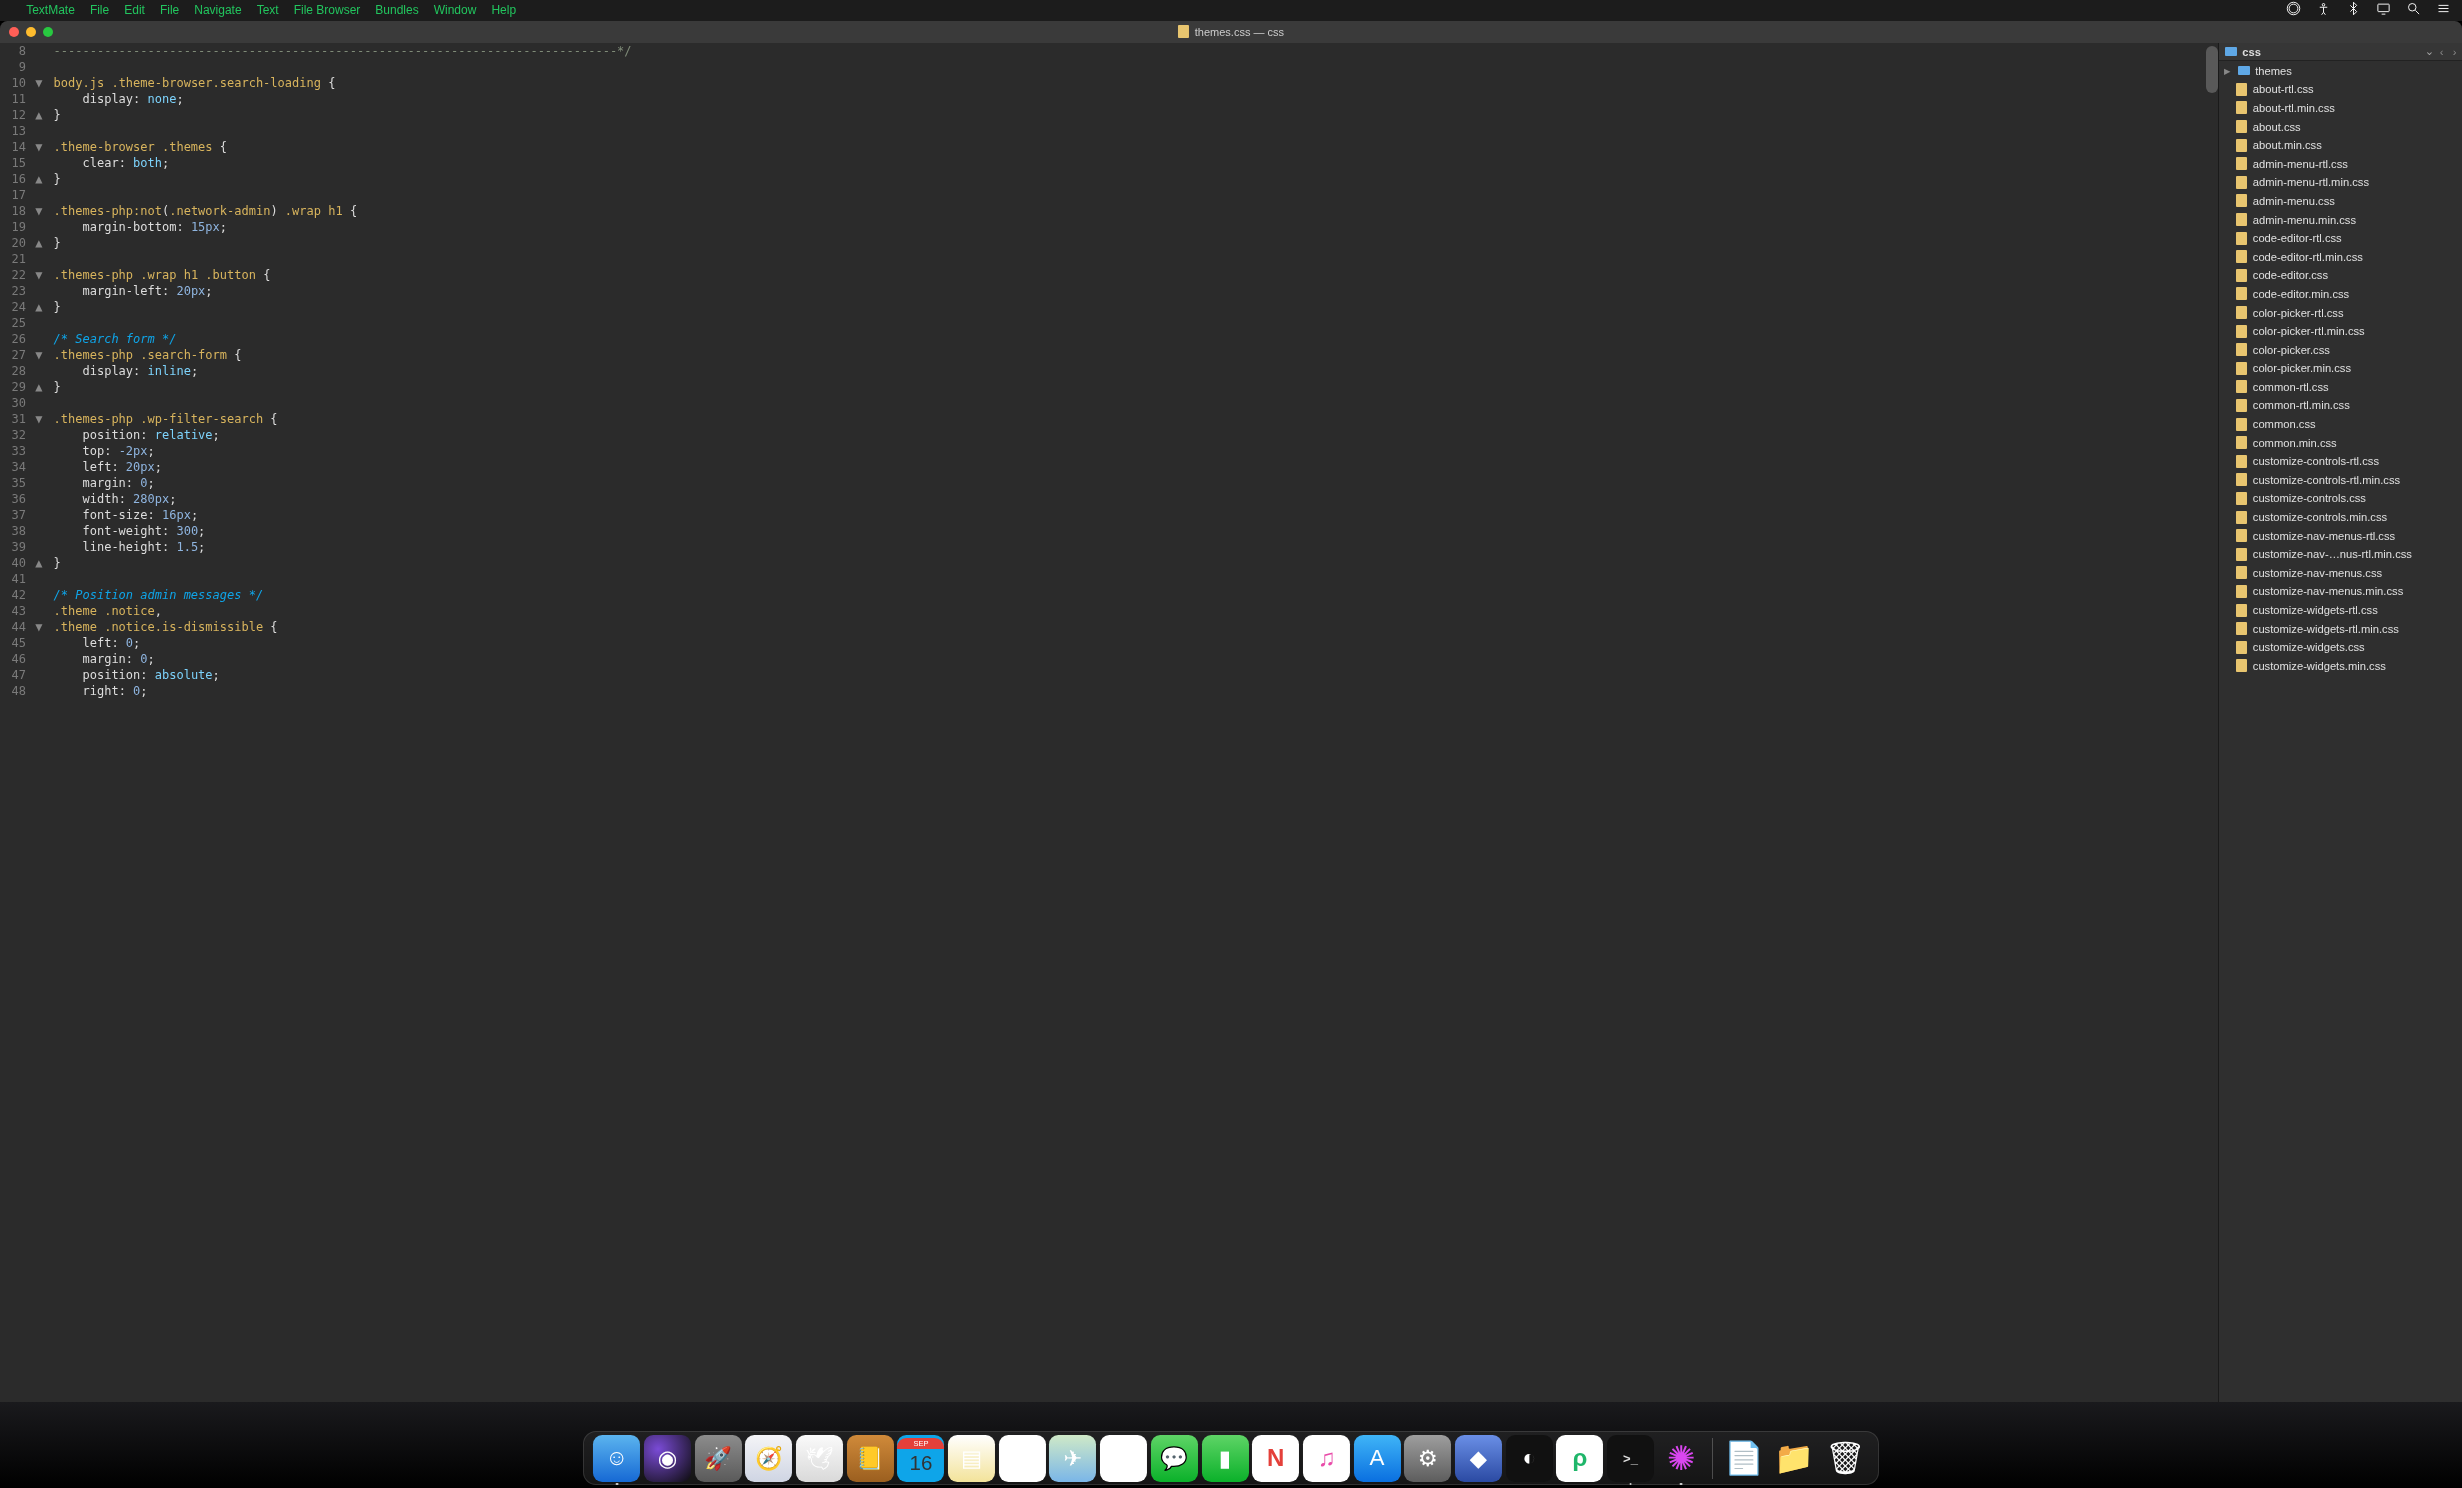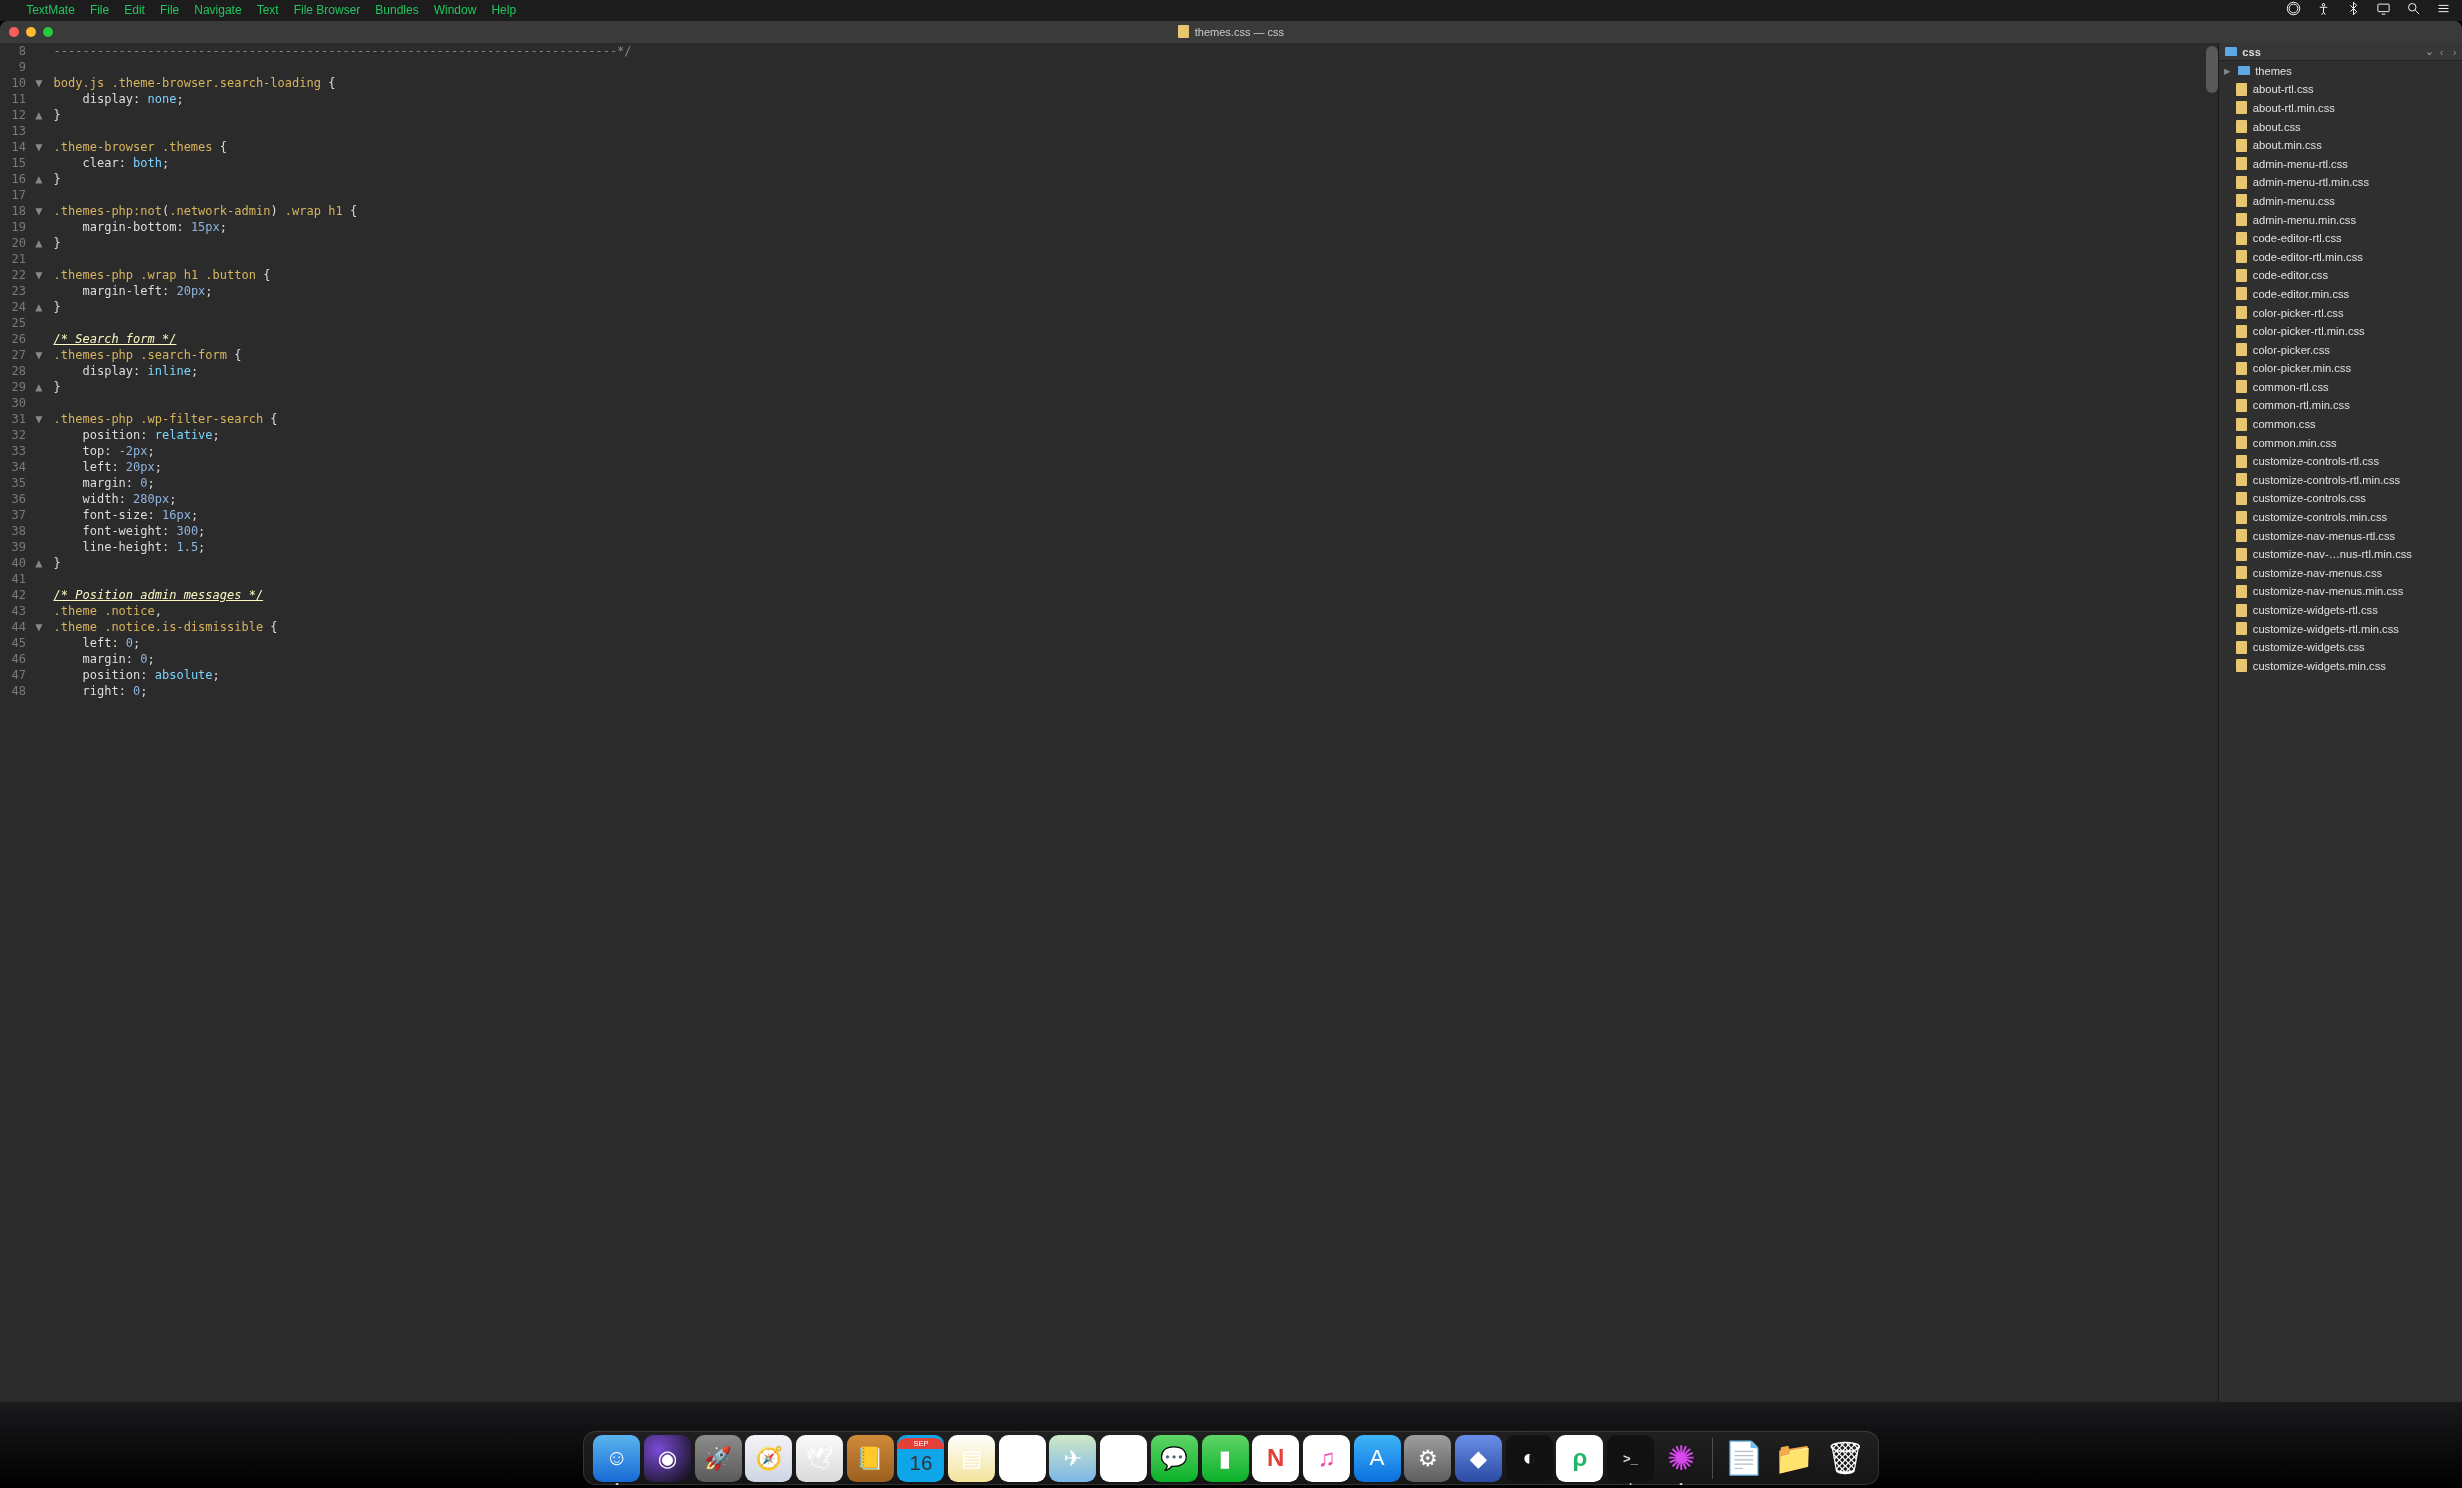--- a/index.html
+++ b/index.html
@@ -30,21 +30,21 @@
 .gutter .gl{height:16px;white-space:nowrap;padding-right:1.9px;}
 .gutter .fold{color:#888;display:inline-block;width:9.3px;}
 .code{flex:1;padding-left:5.6px;overflow:hidden;white-space:pre;}
 .code .cl{height:16px;}
 .tok-sel{color:#d8b45d;}
 .tok-op{color:#d8b45d;}
 .tok-punct{color:#ddd;}
 .tok-prop{color:#ddd;}
 .tok-num{color:#8fb5e0;}
 .tok-kw{color:#7dd3fc;}
-.tok-comment{color:#fef9c3;font-style:italic;text-decoration:underline;}
+.tok-comment{color:#0ea5e9;font-style:italic;}
 .tok-brace{color:#ddd;}
 .dash-comment{color:#7f8b78;}
 .scroll-thumb{position:absolute;right:0;top:2.8px;width:12px;height:47px;background:rgba(120,120,120,0.6);border-radius:6.5px;}
 
 .sidebar{width:244px;background:#2f2f2f;border-left:0.9px solid #1a1a1a;display:flex;flex-direction:column;color:#ddd;font-size:11.2px;overflow:hidden;}
 .sidebar-header{height:18.6px;background:#363636;display:flex;align-items:center;padding:0 5.6px;gap:5.6px;border-bottom:0.9px solid #222;}
 .sidebar-header .folder-icon{width:12px;height:9.3px;background:#5fa8e6;border-radius:0.9px;}
 .sidebar-header .fname{font-weight:600;flex:1;}
 .sidebar-header .chev{color:#aaa;}
 .sidebar-nav{display:flex;gap:9.3px;color:#888;}

